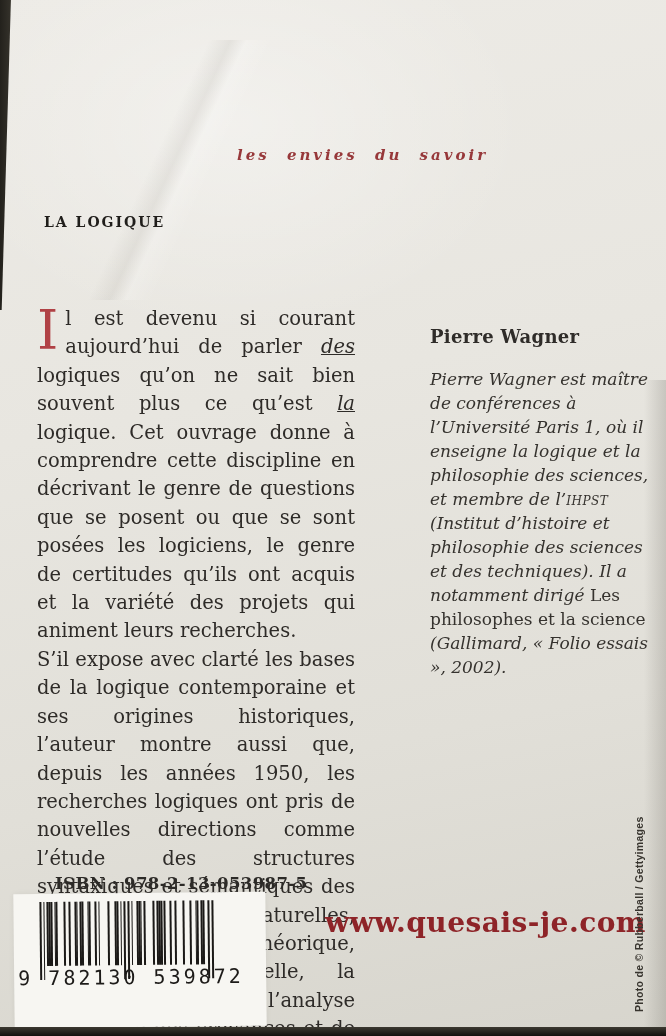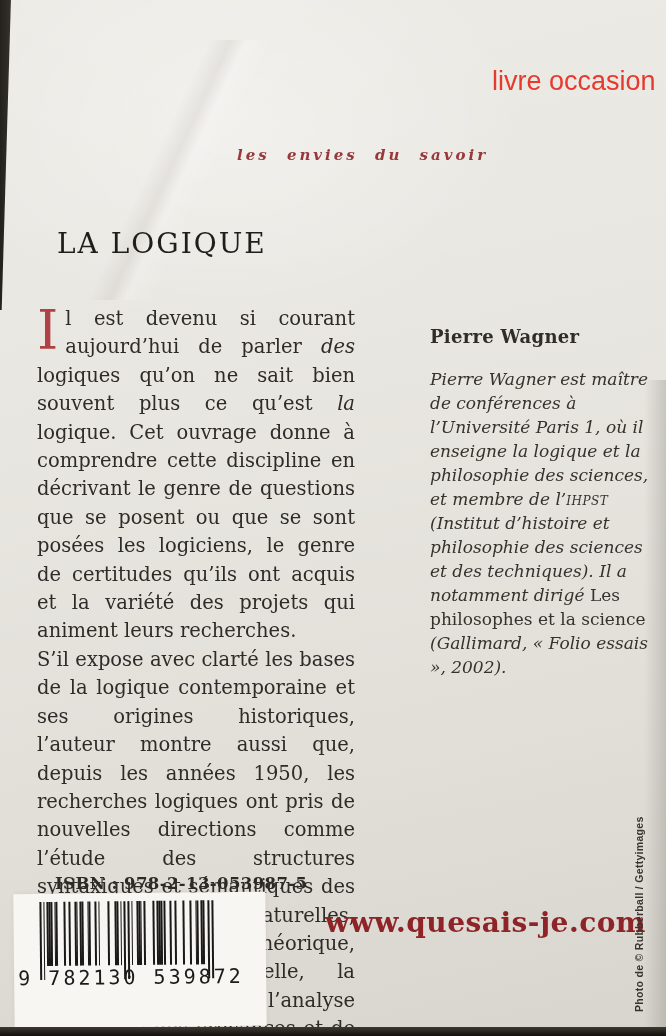--- a/index.html
+++ b/index.html
@@ -45,28 +45,28 @@
   .logo-text{position:absolute;left:66px;top:0;width:134px;height:100%;color:#a93b3e;
              font-style:italic;font-weight:bold;}
   .logo-line1{position:absolute;left:26px;top:-2px;font-size:54px;letter-spacing:-1px;}
   .logo-line2{position:absolute;left:-8px;top:58px;font-size:37px;letter-spacing:-1px;}
   .tagline{position:absolute;left:237px;top:146px;font-size:15px;font-style:italic;font-weight:bold;
            color:#97383a;letter-spacing:3px;word-spacing:9px;white-space:nowrap;}
   
   .sticker{position:absolute;left:492px;top:66px;font-family:"Liberation Sans",sans-serif;
            font-size:27px;color:#e73a2e;white-space:nowrap;}
   
-  .title{position:absolute;left:40px;top:210px;margin:17px;font-size:28px;font-weight:normal;
+  .title{position:absolute;left:40px;top:210px;margin:4px;font-size:14px;font-weight:bold;
          letter-spacing:2px;color:#201e1b;}
   
   .blurb{position:absolute;left:37px;top:305px;width:318px;font-size:19.5px;line-height:28.4px;
          color:#2e2b28;text-align:justify;}
   .blurb p{margin:0;}
   .dropcap{float:left;font-size:54px;line-height:46px;color:#b04145;margin:3px 7px 0 0;font-weight:normal;}
-  .blurb em{font-style:italic;}
+  .blurb em{font-style:italic;text-decoration:underline;}
   
   .author-col{position:absolute;left:430px;top:326px;width:220px;color:#2f2c29;}
   .author-name{font-size:18px;font-weight:bold;letter-spacing:.3px;}
   .bio{margin:20px 0 0 0;font-size:17px;line-height:24px;font-style:italic;color:#35322e;}
   .bio .acronym{font-variant-caps:all-small-caps;letter-spacing:.5px;}
   .bio .roman{font-style:normal;}
   
   .isbn{position:absolute;left:55px;top:874px;font-size:16.5px;font-weight:600;
         letter-spacing:.4px;color:#2c2a27;}
   .barcode-label{position:absolute;left:14px;top:893px;width:252px;height:134px;z-index:2;
@@ -89,21 +89,20 @@
 </style>
 </head>
 <body>
 
 <div id="photo">
   <div class="cover">
     <div class="crease"></div>
 
     <div class="tagline">les envies du savoir</div>
 
-    <div class="sticker">livre occasion</div>
 
     <h1 class="title">LA LOGIQUE</h1>
 
     <div class="blurb">
       <p>
         <span class="dropcap">I</span><span>l est devenu si courant aujourd’hui de parler </span><em>des</em><span> logiques qu’on ne sait bien souvent plus ce qu’est </span><em>la</em><span> logique. Cet ouvrage donne à comprendre cette discipline en décrivant le genre de questions que se posent ou que se sont posées les logiciens, le genre de certitudes qu’ils ont acquis et la variété des projets qui animent leurs recherches.</span>
       </p>
       <p>S’il expose avec clarté les bases de la logique contemporaine et ses origines historiques, l’auteur montre aussi que, depuis les années 1950, les recherches logiques ont pris de nouvelles directions comme l’étude des structures syntaxiques et sémantiques des langues naturelles, l’informatique théorique, l’intelligence artificielle, la théorie des jeux, l’analyse dynamique des croyances et de la connaissance, ou encore les sciences cognitives.</p>
     </div>
 

